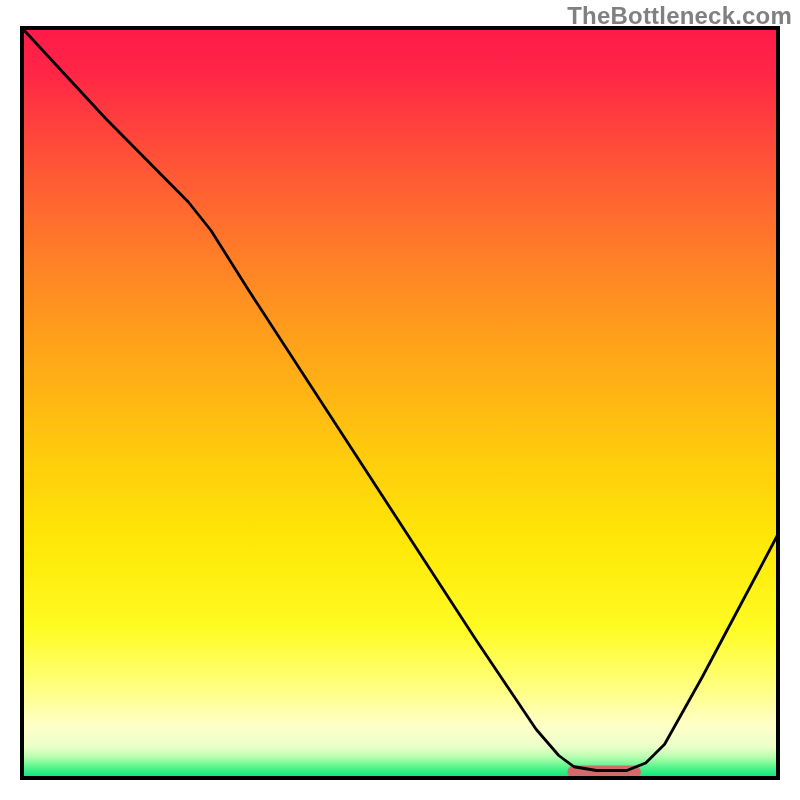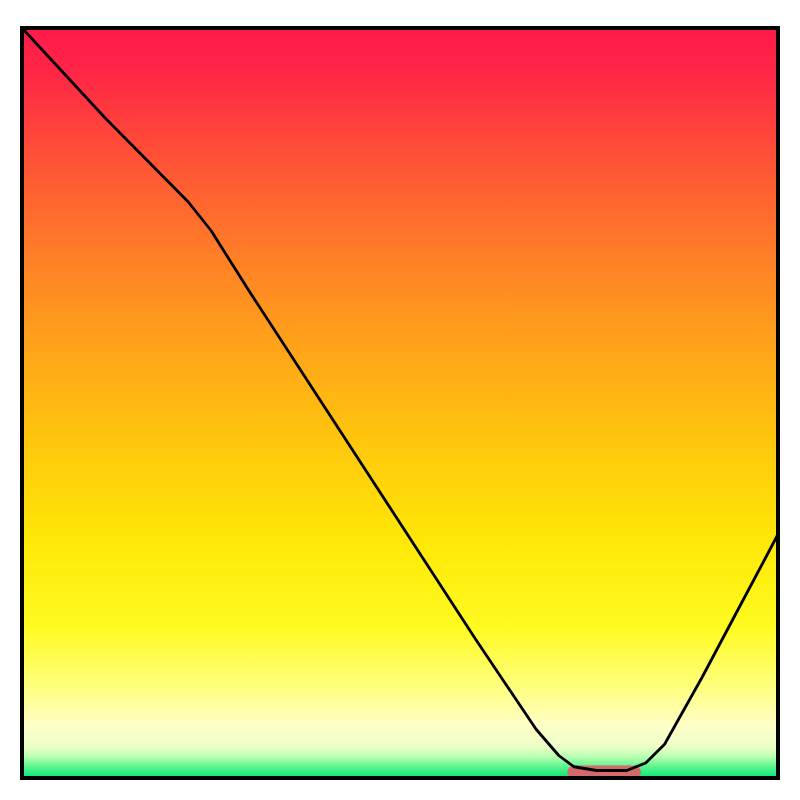--- a/index.html
+++ b/index.html
@@ -24,20 +24,21 @@
     color: #808080;
     letter-spacing: 0.2px;
   }
   svg {
     display: block;
   }
 </style>
 </head>
 <body>
 <div class="container">
+  <div class="watermark">TheBottleneck.com</div>
   <svg id="chart-svg" width="800" height="800" viewBox="0 0 800 800">
       <defs>
         <linearGradient id="bg-grad" x1="0" y1="0" x2="0" y2="1">
           <stop offset="0%" stop-color="#ff1a4a"></stop>
           <stop offset="6%" stop-color="#ff2646"></stop>
           <stop offset="18%" stop-color="#ff5436"></stop>
           <stop offset="30%" stop-color="#ff7d28"></stop>
           <stop offset="42%" stop-color="#ffa21a"></stop>
           <stop offset="55.00000000000001%" stop-color="#ffc60e"></stop>
           <stop offset="68%" stop-color="#ffe706"></stop>

